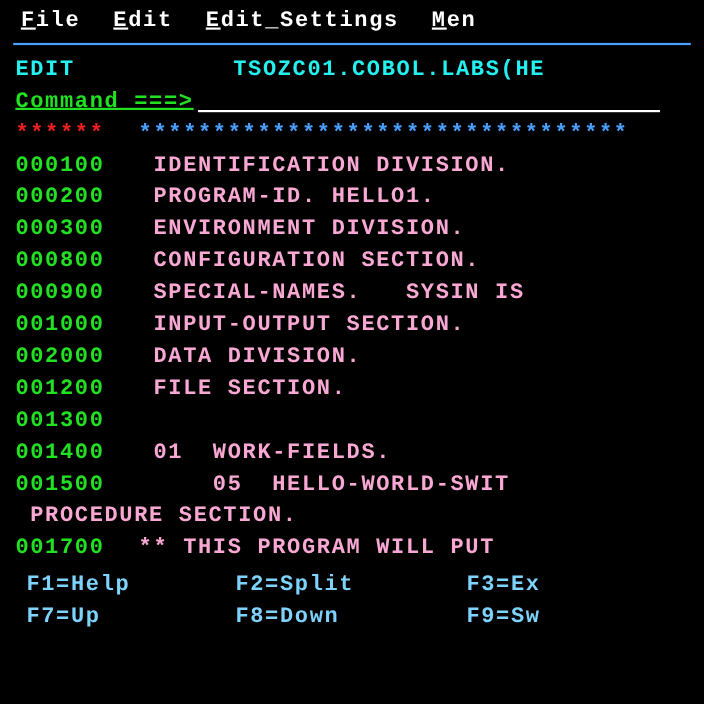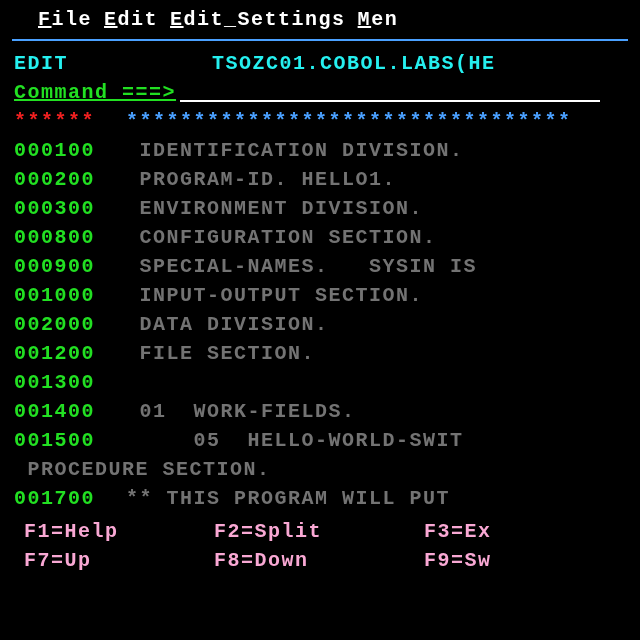--- a/index.html
+++ b/index.html
@@ -10,55 +10,55 @@
     font-weight: bold;
     letter-spacing: 1.5px;
     width: 640px;
     height: 640px;
     overflow: hidden;
     color: #fff;
     padding-top: 6px;
   }
   .menubar {
     display: flex;
-    gap: 12px;
-    padding: 2px 0 6px 38px;
+    gap: 30px;
+    padding: 2px 0 6px 19px;
     color: #fff;
   }
   .menubar .ul { text-decoration: underline; }
   .menu-item { white-space: pre; }
   .rule {
     height: 2px;
     background: #4aa0ff;
     margin: 2px 12px 8px 12px;
   }
   .row {
     display: flex;
     white-space: pre;
     line-height: 29px;
     padding-left: 14px;
   }
   .cyan   { color: #25f0f0; }
   .green  { color: #22e022; text-decoration: underline; }
   .blue   { color: #4aa0ff; }
   .coln   { display:inline-block; width: 112px; color:#22e022; }
-  .code   { color:#737373; }
+  .code   { color:#f9a8d4; }
   .cmd-underline {
     border-bottom: 2px solid #fff;
     display:inline-block;
     width: 420px;
     height: 18px;
     margin-left: 4px;
     margin-top: 6px;
   }
   .starline .coln-stars { color:#f02020; display:inline-block; width:112px; }
   .fkeys {
     margin-top: 4px;
   }
-  .fkeys .row { color:#f9a8d4; gap:0; }
+  .fkeys .row { color:#7dd3fc; gap:0; }
   .fk { display:inline-block; }
   .fk1 { width: 200px; padding-left: 10px;}
   .fk2 { width: 210px; }
   .fk3 { }
 </style>
 </head>
 <body>
 
 <div class="menubar">
   <span class="menu-item"><span class="ul">F</span><span>ile</span></span>

